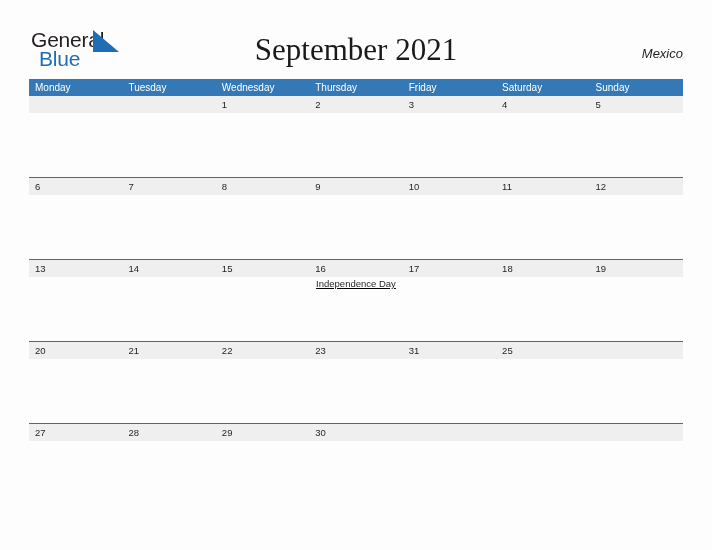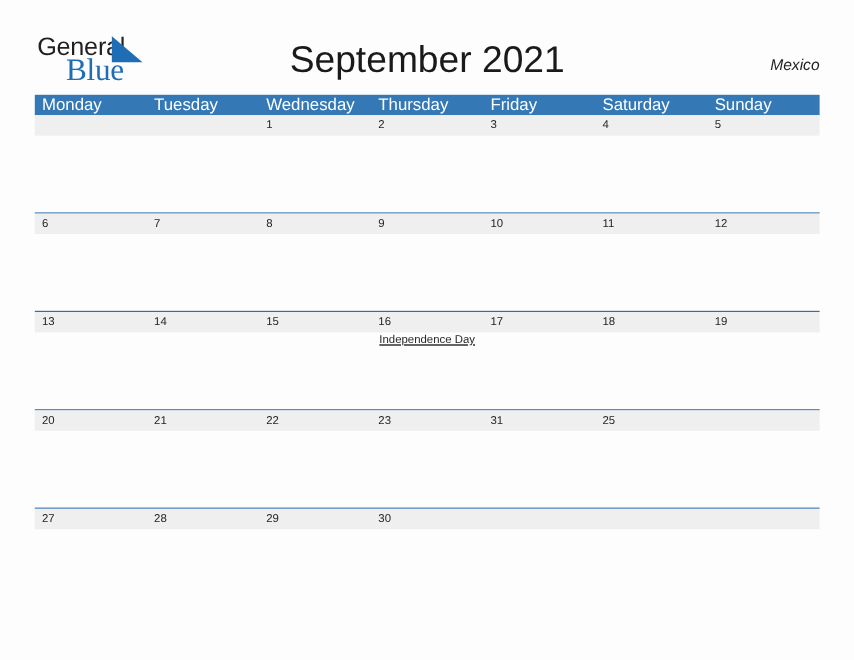--- a/index.html
+++ b/index.html
@@ -37,47 +37,47 @@
     left: 0;
     top: 0;
     font-size: 21px;
     line-height: 23px;
     color: #231f20;
     letter-spacing: -0.2px;
     white-space: nowrap;
   }
   .logo-blue {
     position: absolute;
-    left: 24px;
+    left: 8px;
     top: 19px;
-    font-size: 26px;
+    font-size: 21px;
     line-height: 23px;
     color: #1f6db5;
     letter-spacing: -0.2px;
     white-space: nowrap;
-    font-family: Liberation Serif, serif;
   }
   .logo-triangle {
     position: absolute;
     left: 62px;
     top: 2px;
     width: 26px;
     height: 22px;
   }
 
   .calendar-title {
     position: absolute;
     left: 0;
     top: 30px;
     width: 712px;
     text-align: center;
     font-size: 31px;
     line-height: 40px;
     color: #1a1a1a;
     font-weight: 400;
+    font-family: Liberation Serif, serif;
   }
 
   .country-label {
     position: absolute;
     right: 29px;
     top: 45px;
     font-size: 13px;
     line-height: 18px;
     color: #231f20;
     text-align: right;
@@ -95,21 +95,21 @@
   .weekday-header {
     display: flex;
     width: 100%;
     height: 17px;
     background: #3478b6;
   }
   .weekday-cell {
     width: 93.43px;
     flex: 0 0 93.43px;
     color: #ffffff;
-    font-size: 14px;
+    font-size: 10px;
     line-height: 17px;
     padding-left: 6px;
     box-sizing: border-box;
     white-space: nowrap;
     overflow: hidden;
   }
 
   .week-row {
     position: relative;
     width: 100%;

